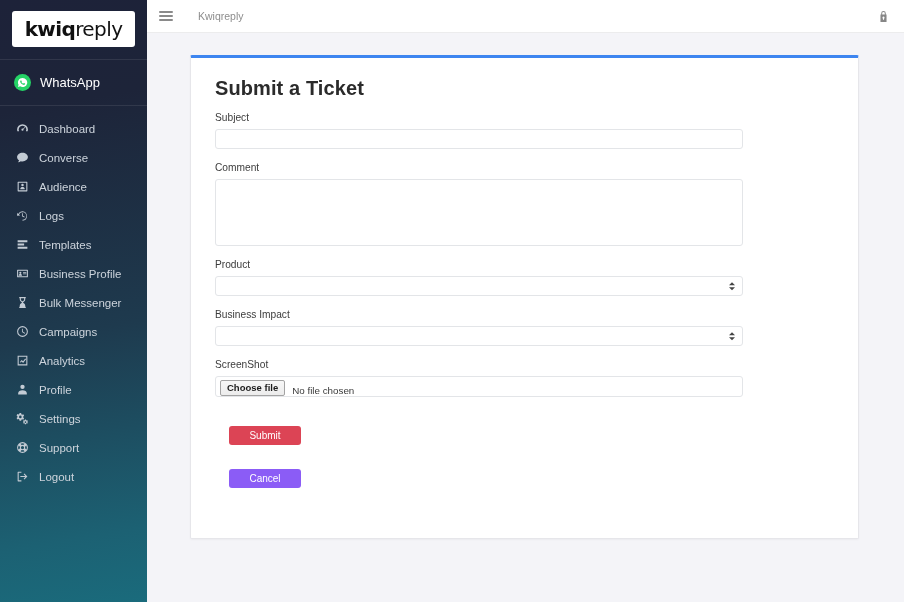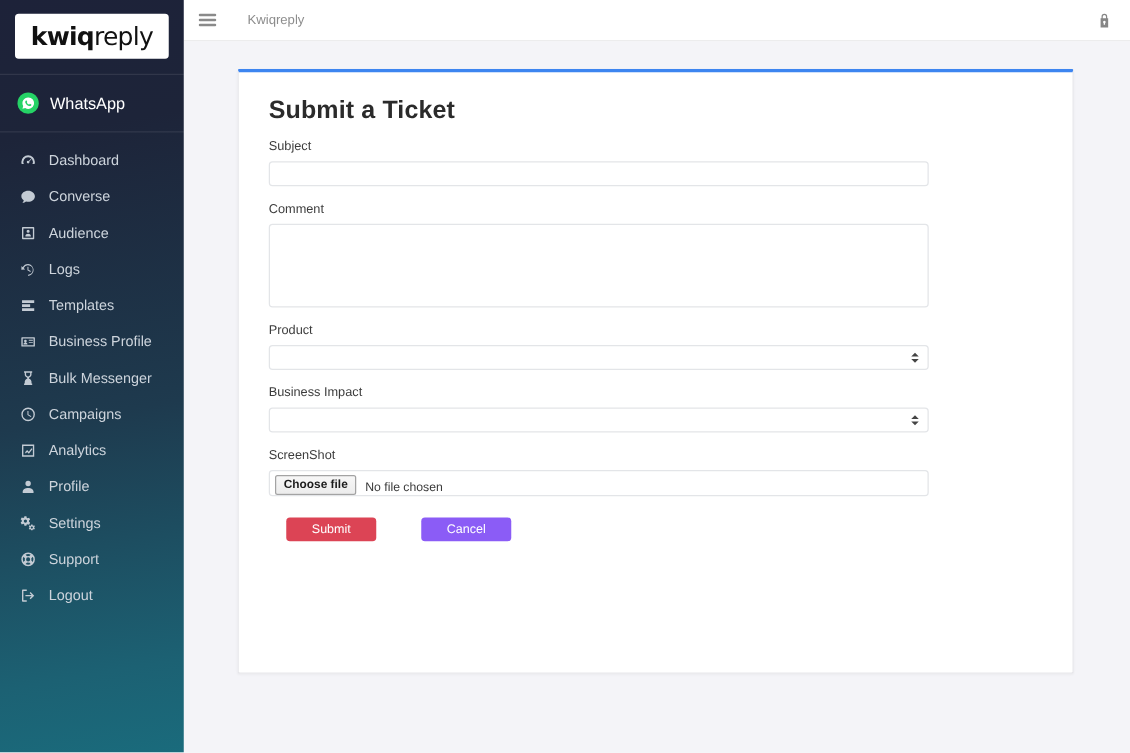--- a/index.html
+++ b/index.html
@@ -216,23 +216,24 @@
     cursor: pointer;
     line-height: 1.1;
   }
   .file-status {
     font-size: 9.8px;
     color: #3a3a3a;
     margin-left: 7px;
   }
   .actions {
     display: flex;
-    gap: 36px;
-    margin-top: 17px;
+    gap: 24px;
+    margin-top: 29px;
     padding-left: 14px;
+    flex-direction: column;
   }
   .btn {
     width: 72px;
     height: 19px;
     border: none;
     border-radius: 3px;
     color: #ffffff;
     font-family: "Liberation Sans", sans-serif;
     font-size: 10px;
     cursor: pointer;

